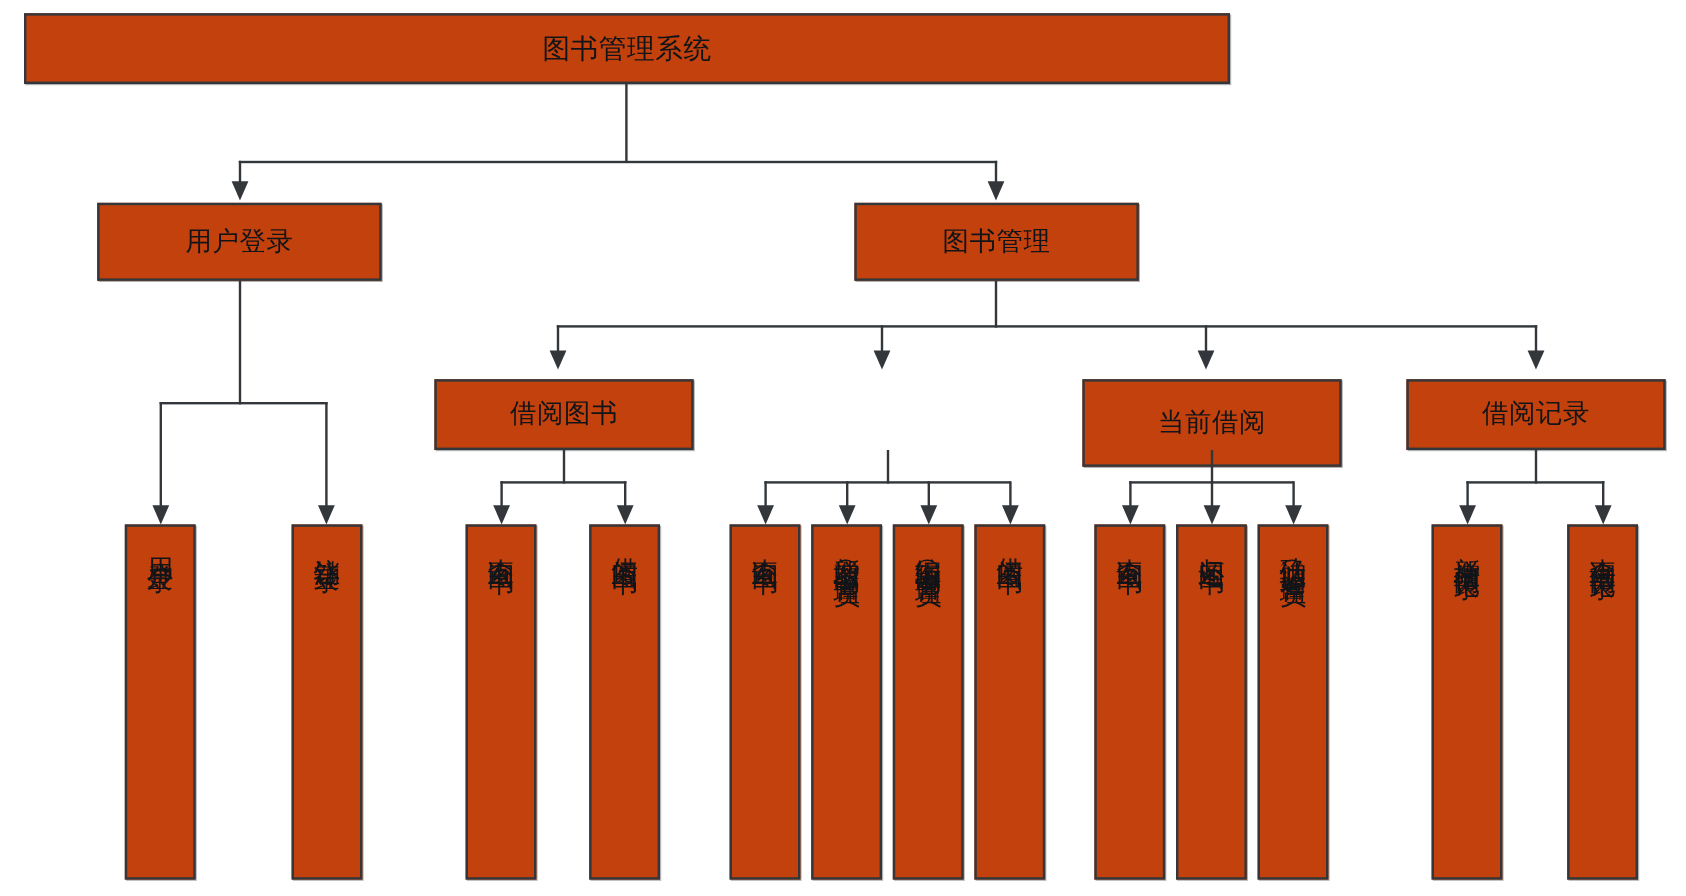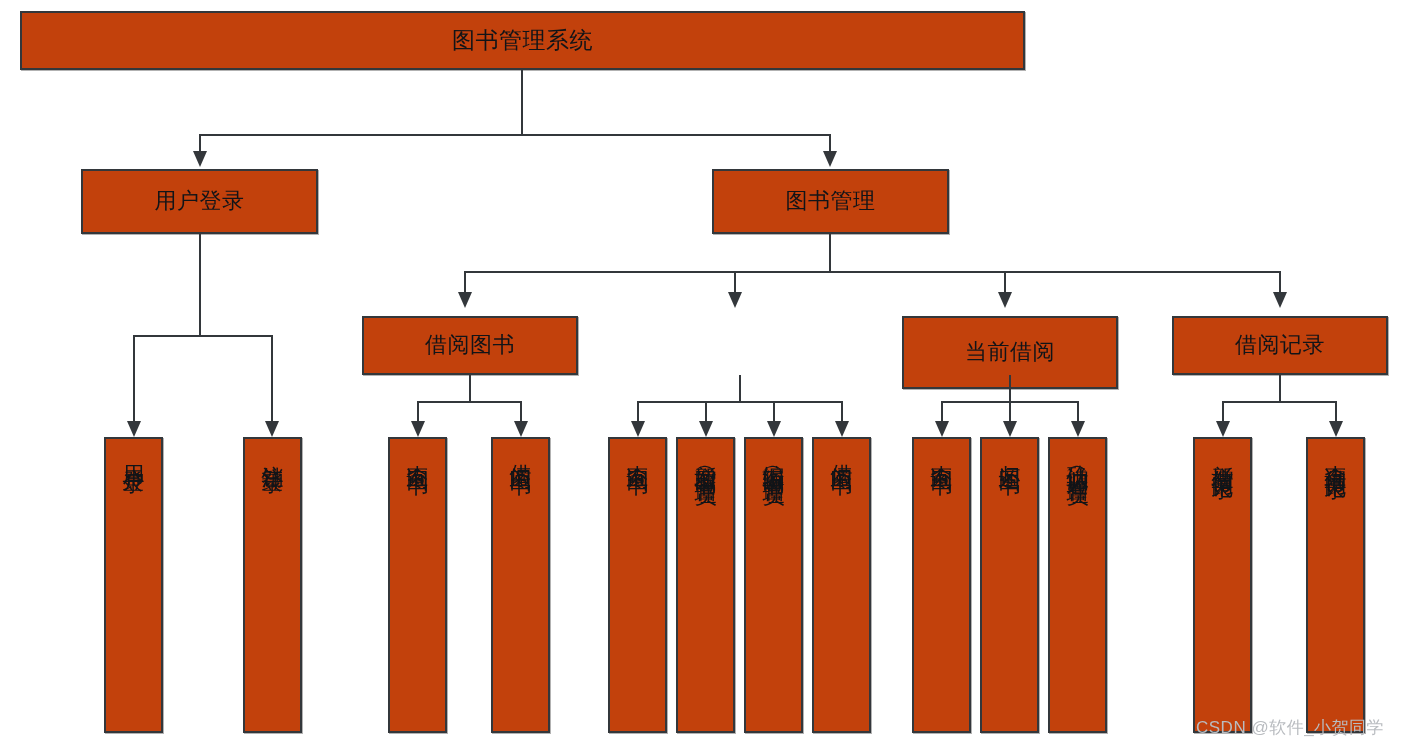--- a/index.html
+++ b/index.html
@@ -198,15 +198,14 @@
     <span class="node-label">确认归还（管理员）</span>
   </div>
 
   <div class="node leaf" style="left:1193px; top:437px; width:59px; height:296px;">
     <span class="node-label">新增借阅记录</span>
   </div>
   <div class="node leaf" style="left:1306px; top:437px; width:59px; height:296px;">
     <span class="node-label">查询借阅记录</span>
   </div>
 
-  <div class="watermark" style="left:1196px; top:716px;">CSDN @软件_小贺同学</div>
 
 </div>
 
 </body></html>

